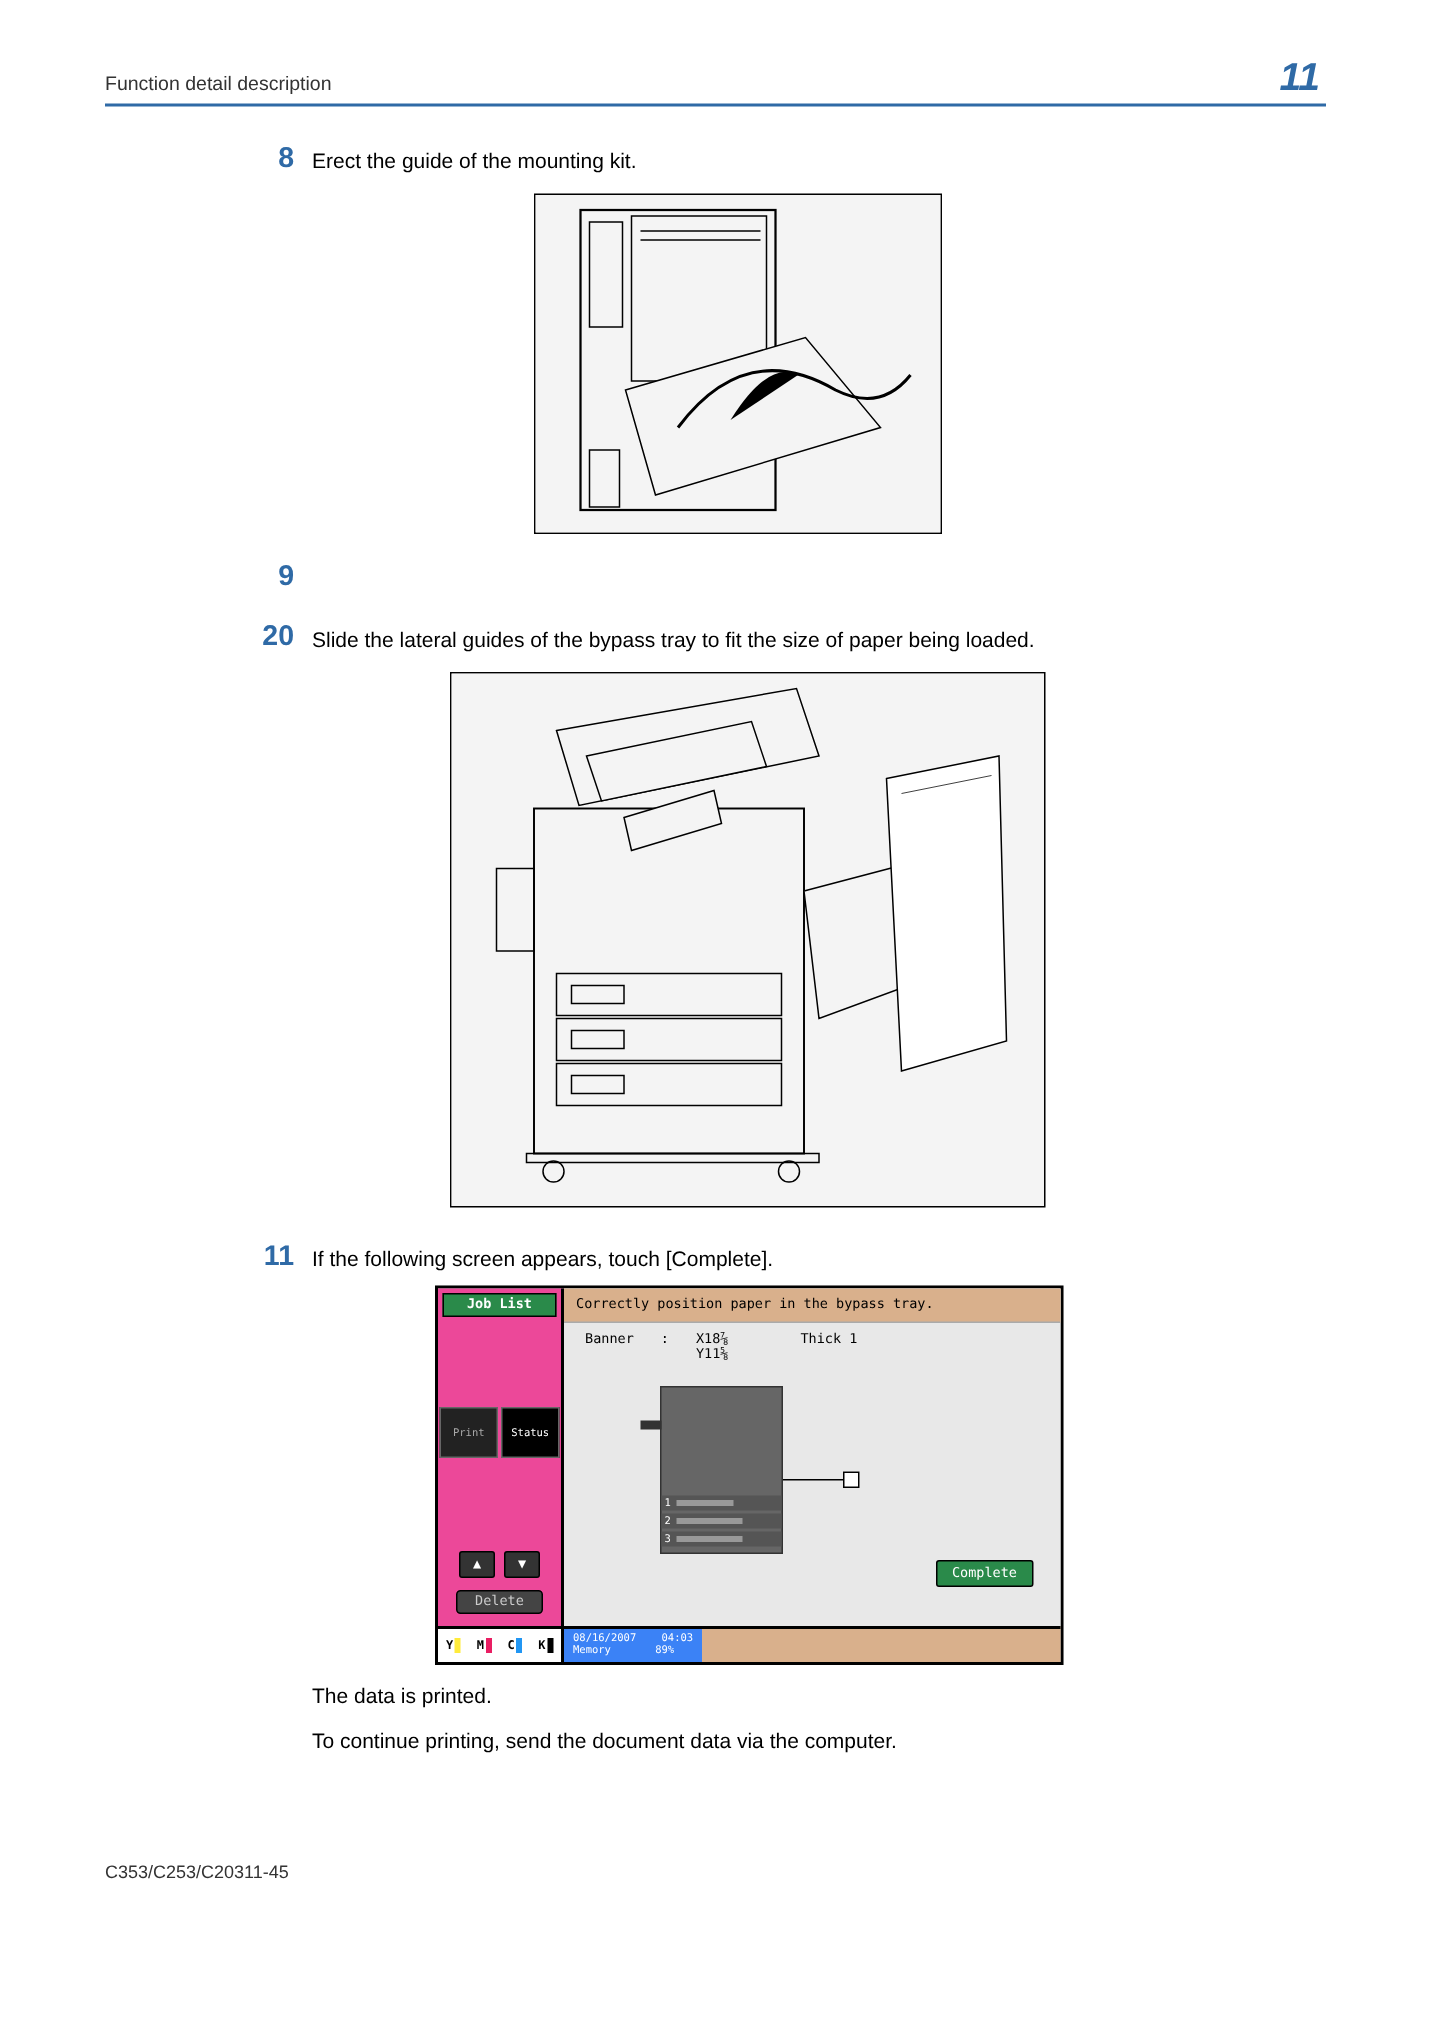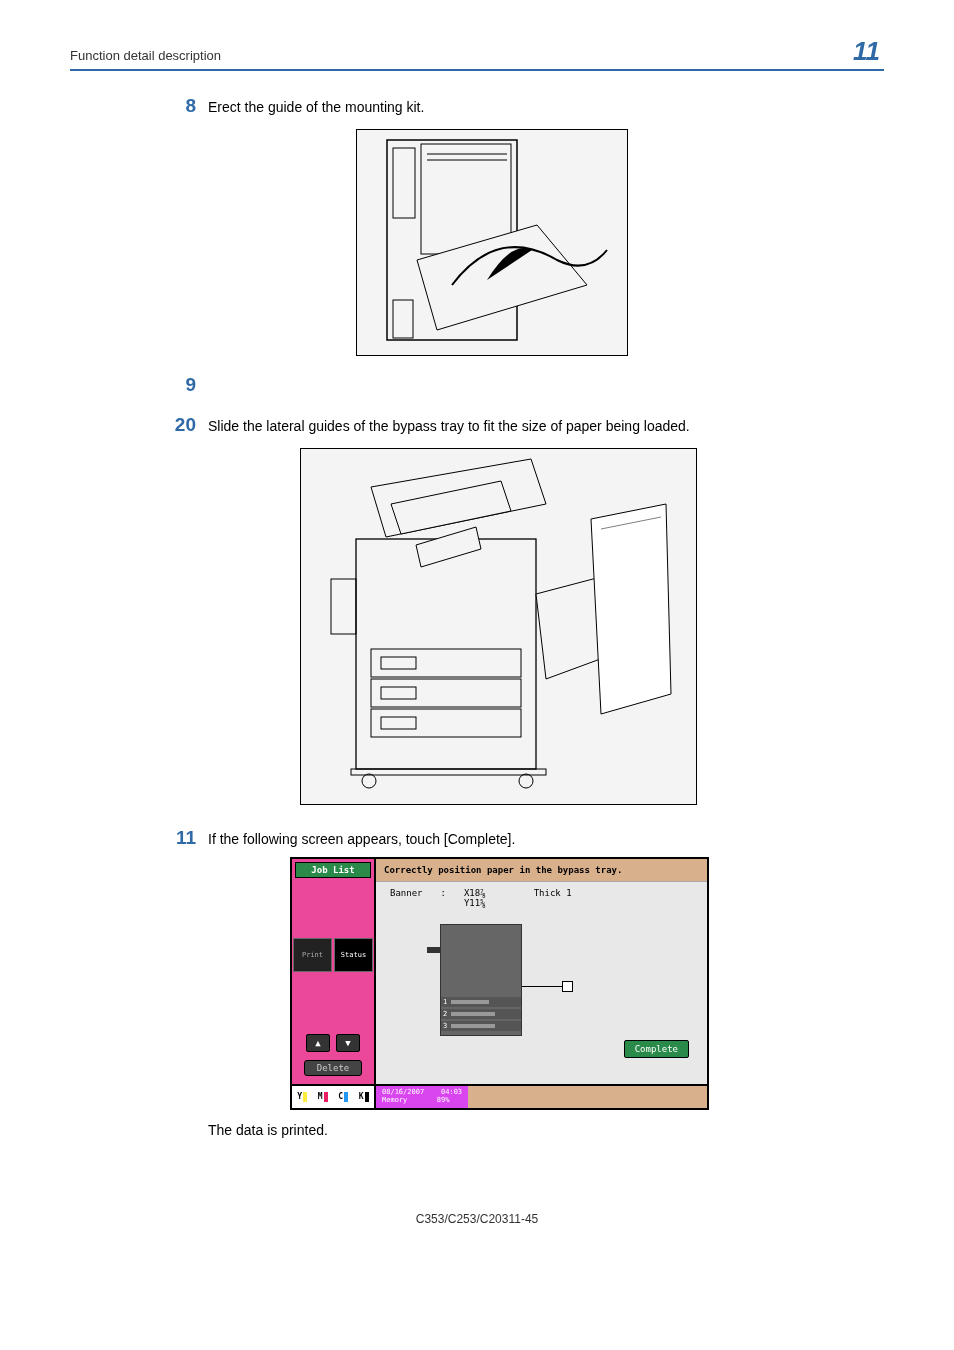--- a/index.html
+++ b/index.html
@@ -147,21 +147,20 @@
   .screen-right {
     flex:1;
     position:relative;
     background:#e8e8e8;
   }
   .msg {
     background:#d9b08c;
     padding:6px 8px;
     font-size:9px;
     border-bottom:1px solid #aaa;
-    font-weight:bold;
   }
   .info-row {
     padding:6px 14px;
     font-size:9px;
     display:flex;
     gap:18px;
   }
   .diagram-area {
     margin: 10px 14px 6px 24px;
     height: 120px;
@@ -239,38 +238,38 @@
     align-items:center;
     justify-content:space-around;
     font-size:8px;
     font-weight:bold;
   }
   .toner span { display:flex; align-items:center; gap:1px; } .bY { background:#ffeb3b; width:4px; height:10px; display:inline-block; }
   .bM { background:#e91e63; width:4px; height:10px; display:inline-block; }
   .bC { background:#2196f3; width:4px; height:10px; display:inline-block; }
   .bK { background:#000; width:4px; height:10px; display:inline-block; }
   .dt {
-    background:#d946ef;
+    background:#3b82f6;
     color:#fff;
     font-size:7px;
     padding:1px 6px;
     display:flex;
     flex-direction:column;
     justify-content:center;
     line-height:1.1;
   }
   .para {
     margin-left: 138px;
     font-size: 14px;
     line-height: 1.55;
     margin-bottom: 8px;
   }
   .footer {
     display:flex;
-    justify-content:center;
+    justify-content:flex-start;
     font-size:12px;
     color:#333;
     border-top: 0;
     margin-top: 70px;
   }
   svg { display:block; }
 </style>
 </head>
 <body>
 
@@ -412,19 +411,20 @@
           </span>
       </div>
       <div class="dt">
         <div><span>08/16/2007</span>&nbsp;&nbsp;&nbsp;&nbsp;<span>04:03</span></div>
         <div><span>Memory</span>&nbsp;&nbsp;&nbsp;&nbsp;&nbsp;&nbsp;&nbsp;<span>89%</span></div>
       </div>
     </div>
   </div>
 
   <div class="para">The data is printed.</div>
+  <div class="para">To continue printing, send the document data via the computer.</div>
 
   <div class="footer">
     <div>C353/C253/C203</div>
     <div>11-45</div>
   </div>
 
 </div>
 
 </body></html>

